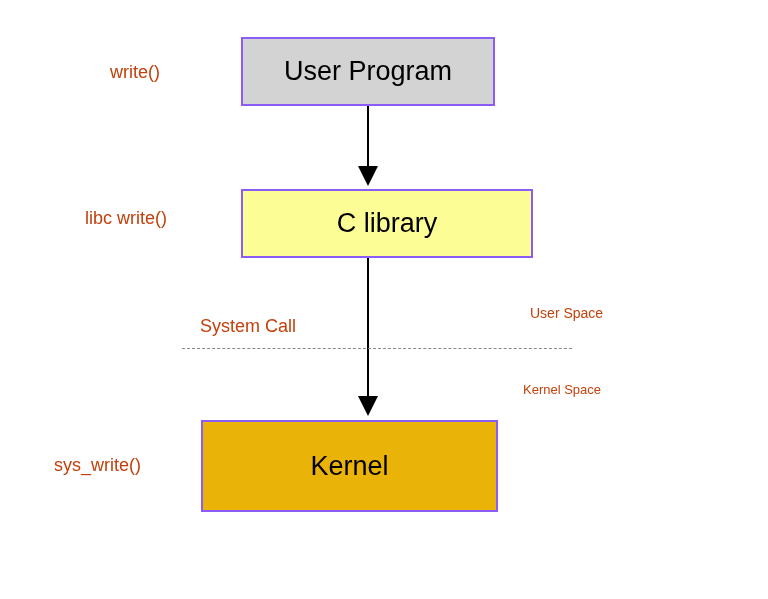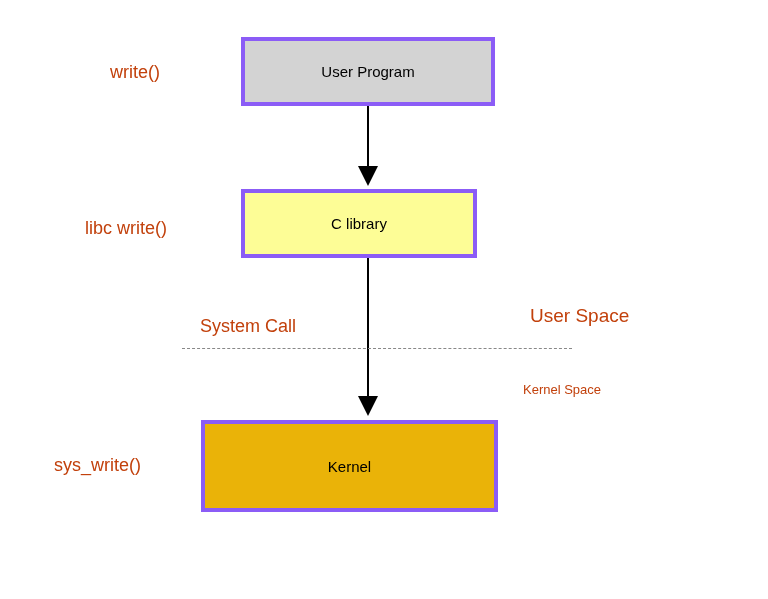--- a/index.html
+++ b/index.html
@@ -6,51 +6,51 @@
   body {
     margin: 0;
     width: 768px;
     height: 599px;
     font-family: Arial, Helvetica, sans-serif;
     position: relative;
     background: #fff;
   }
   .box {
     position: absolute;
-    border: 4px solid #8b5cf6;
+    border: 2px solid #8b5cf6;
     display: flex;
     align-items: center;
     justify-content: center;
-    font-size: 15px;
+    font-size: 27px;
   }
   .box-user-program {
     left: 241px; top: 37px;
     width: 254px; height: 69px;
     background: #d3d3d3;
   }
   .box-c-library {
     left: 241px; top: 189px;
-    width: 236px; height: 69px;
+    width: 292px; height: 69px;
     background: #fdfd96;
   }
   .box-kernel {
     left: 201px; top: 420px;
     width: 297px; height: 92px;
     background: #eab308;
   }
   .label {
     position: absolute;
     font-size: 18px;
     color: #c2410c;
   }
   .label-write { left: 110px; top: 62px; }
-  .label-libc  { left: 85px;  top: 218px; }
+  .label-libc  { left: 85px;  top: 208px; }
   .label-syscall { left: 200px; top: 316px; }
   .label-syswrite { left: 54px; top: 455px; }
-  .label-userspace { left: 530px; top: 305px; font-size: 19px; }
+  .label-userspace { left: 530px; top: 305px; font-size: 14px; }
   .label-kernelspace { left: 523px; top: 382px; font-size: 13px; }
   .arrow {
     position: absolute;
     width: 2px;
     background: #000;
     left: 367px;
   }
   .arrow1 { top: 106px; height: 60px; }
   .arrow2 { top: 258px; height: 138px; }
   .arrow-head {

